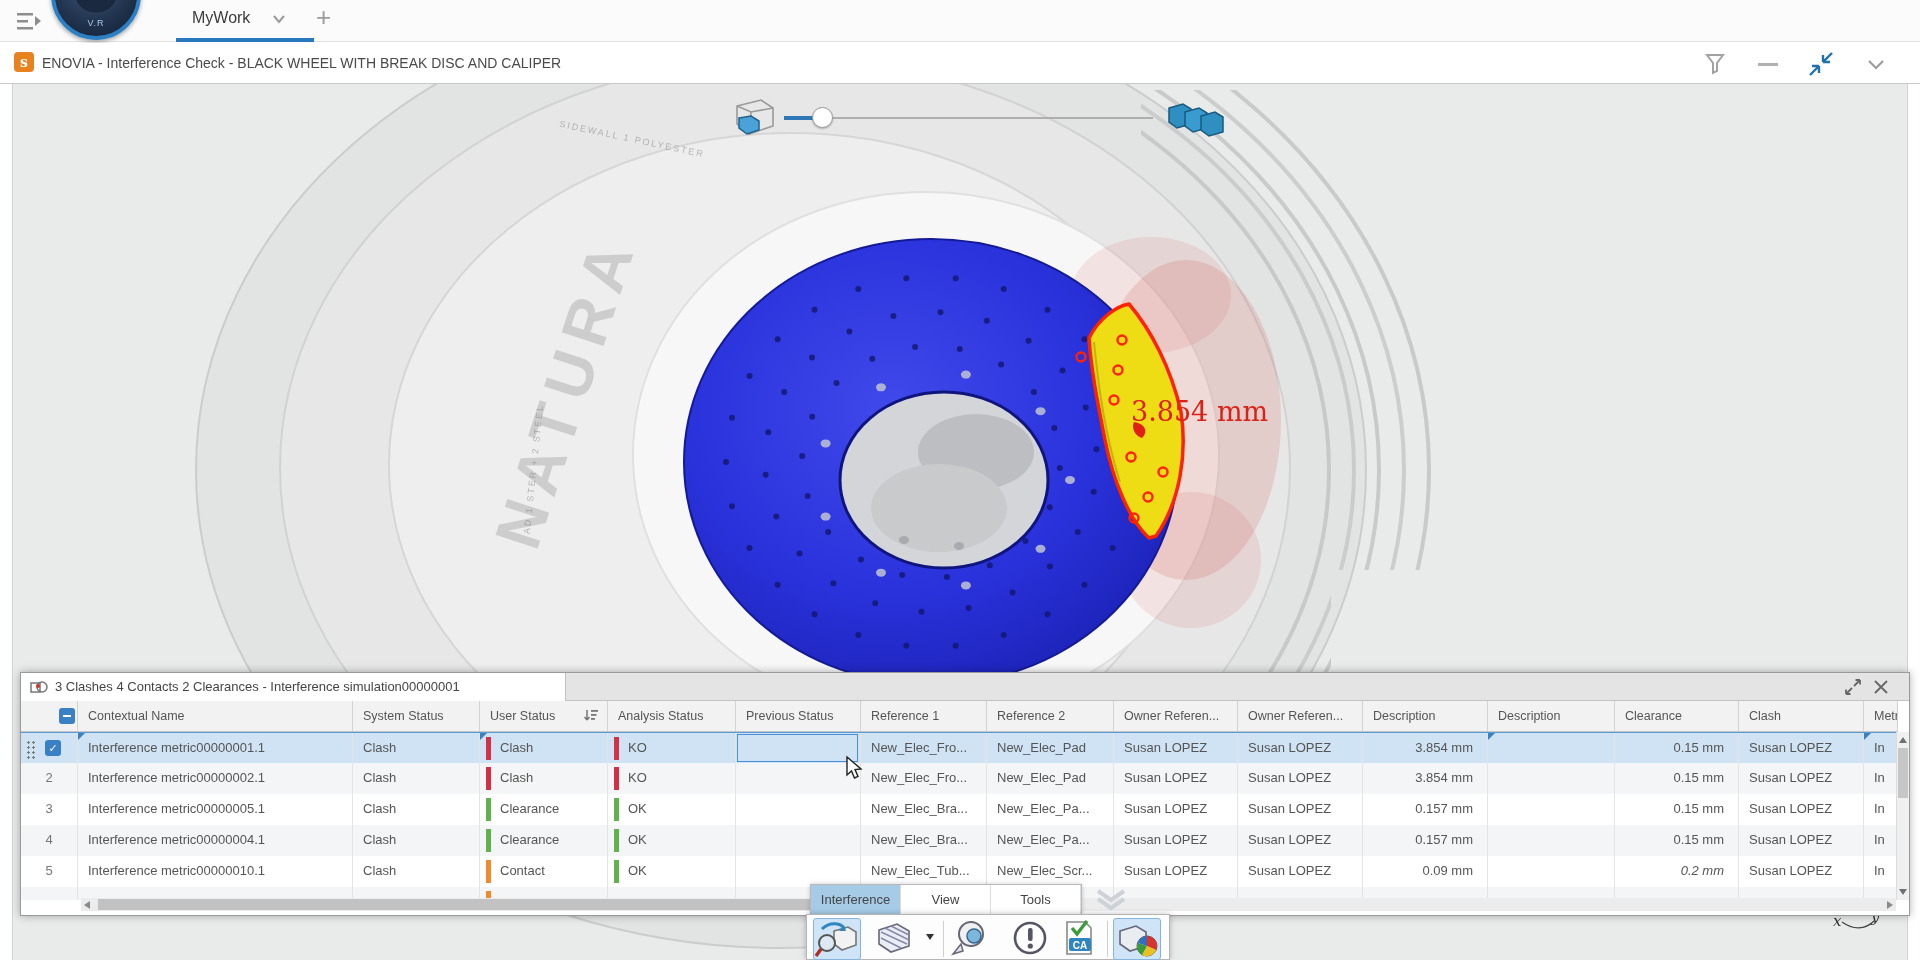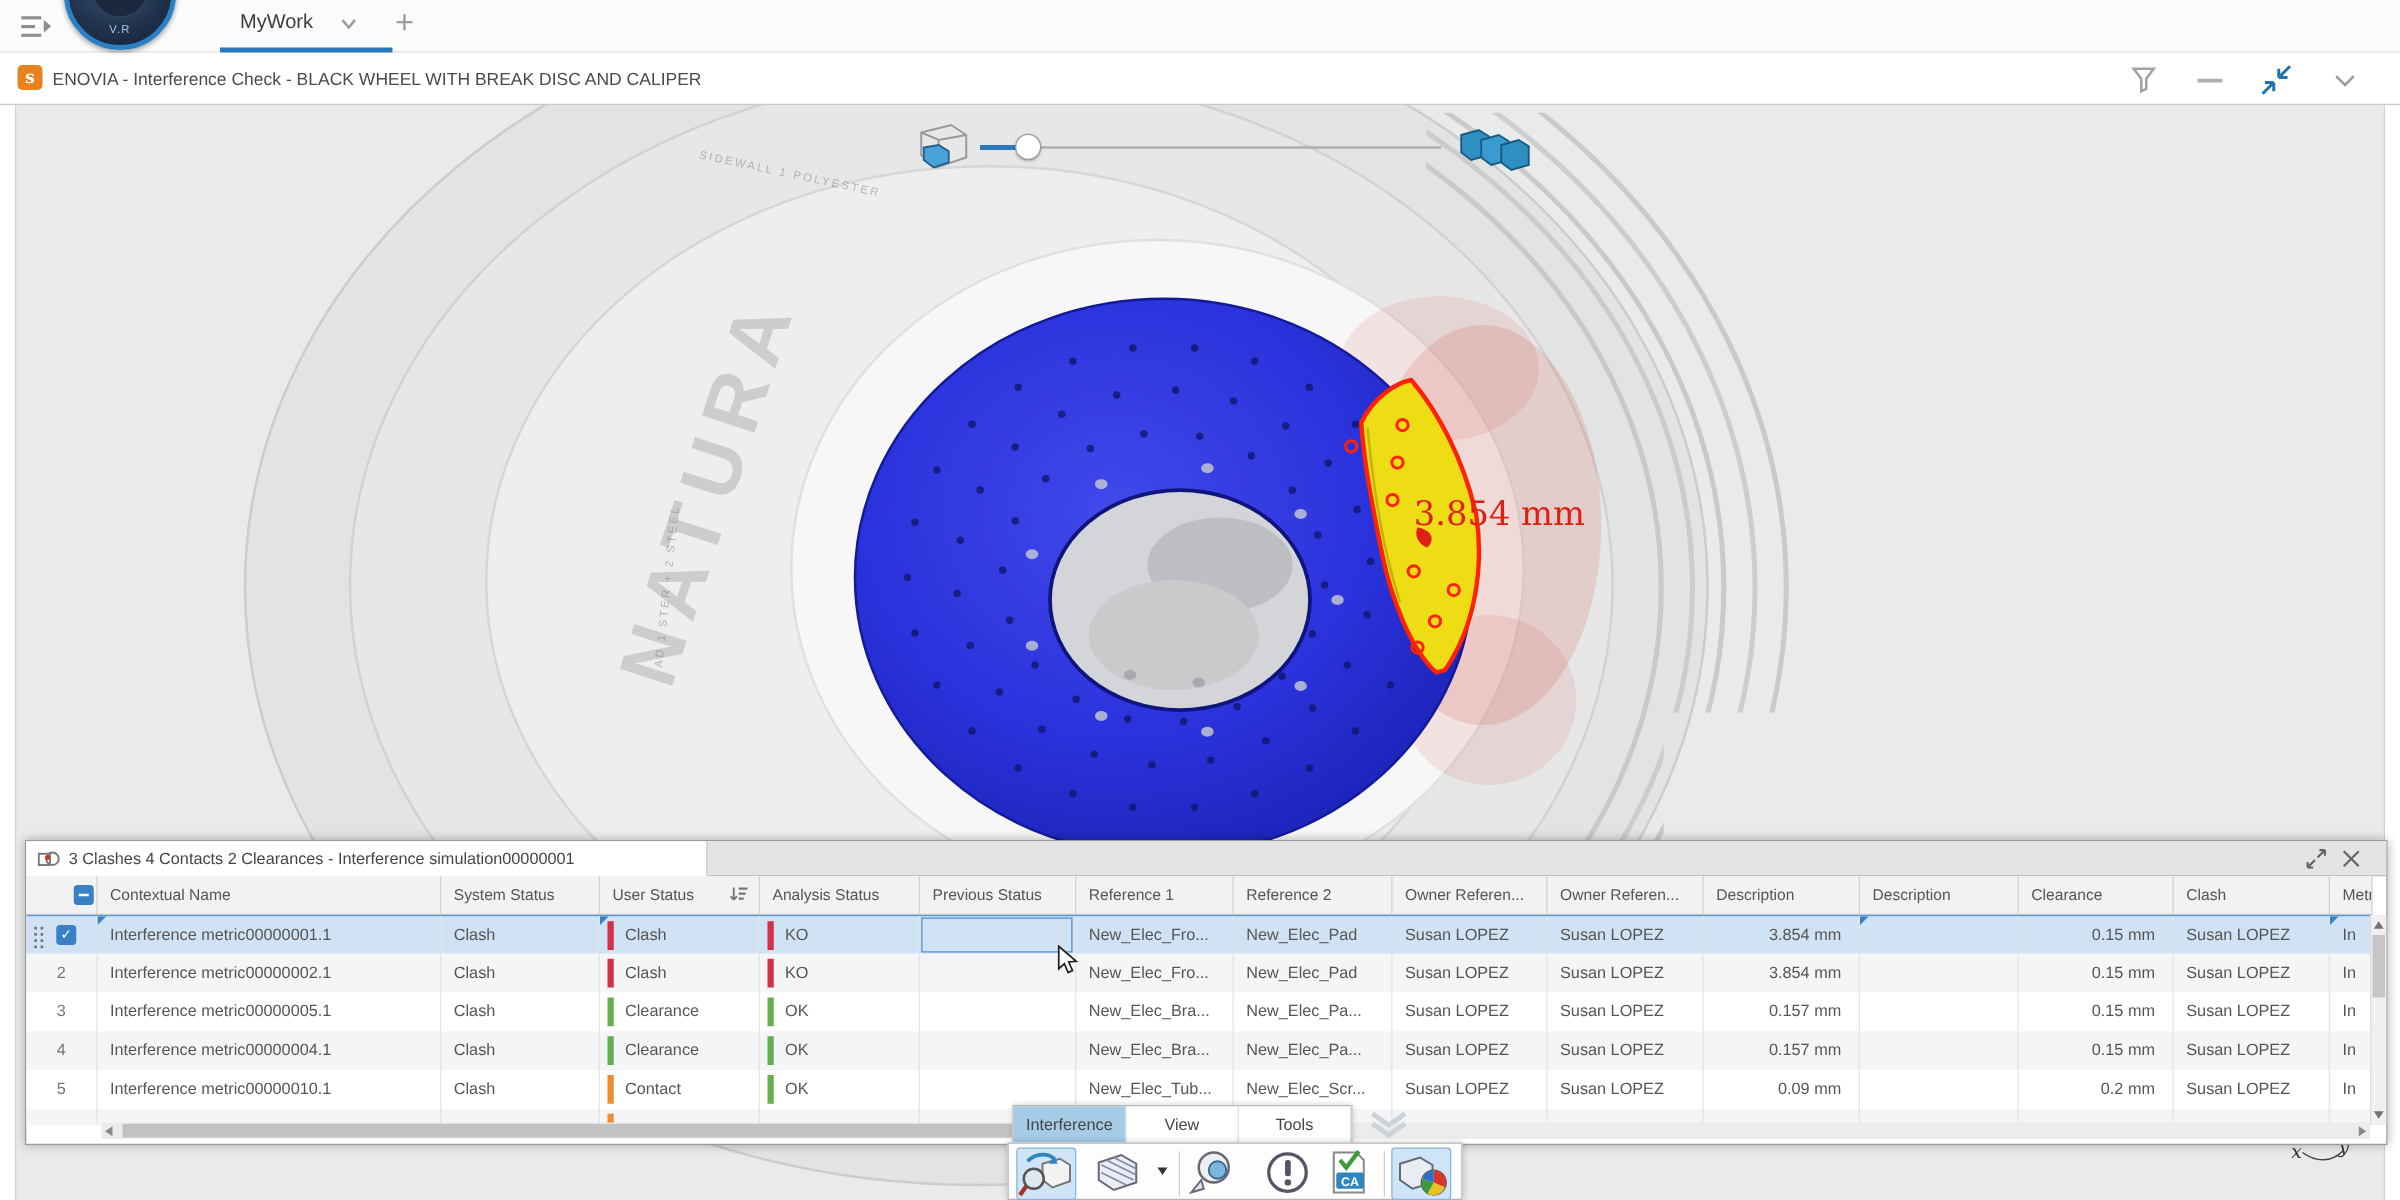--- a/index.html
+++ b/index.html
@@ -431,21 +431,21 @@
         <div class="cell" style="width: 127px;">Clash</div>
         <div class="cell" style="width: 128px;"><span class="bar" style="background: rgb(239, 139, 44);"></span><span class="txt">Contact</span></div>
         <div class="cell" style="width: 128px;"><span class="bar" style="background: rgb(97, 178, 78);"></span><span class="txt">OK</span></div>
         <div class="cell" style="width: 125px;"></div>
         <div class="cell" style="width: 126px;">New_Elec_Tub...</div>
         <div class="cell" style="width: 127px;">New_Elec_Scr...</div>
         <div class="cell" style="width: 124px;">Susan LOPEZ</div>
         <div class="cell" style="width: 125px;">Susan LOPEZ</div>
         <div class="cell r" style="width: 125px;">0.09 mm</div>
         <div class="cell" style="width: 127px;"></div>
-        <div class="cell r" style="width: 124px;">0.2 mm</div>
+        <div class="cell r" style="width: 124px; font-style: italic;">0.2 mm</div>
         <div class="cell" style="width: 125px;">Susan LOPEZ</div>
         <div class="cell" style="width: 34px;">In</div>
       </div>
       <div class="trow alt" style="height: 13px;">
         <div class="cell num" style="width: 57px;"></div>
         <div class="cell" style="width: 275px;"></div>
         <div class="cell" style="width: 127px;"></div>
         <div class="cell" style="width: 128px;"><span class="bar" style="background: rgb(239, 139, 44);"></span><span class="txt"></span></div>
         <div class="cell" style="width: 128px;"><span class="txt"></span></div>
         <div class="cell" style="width: 125px;"></div>

